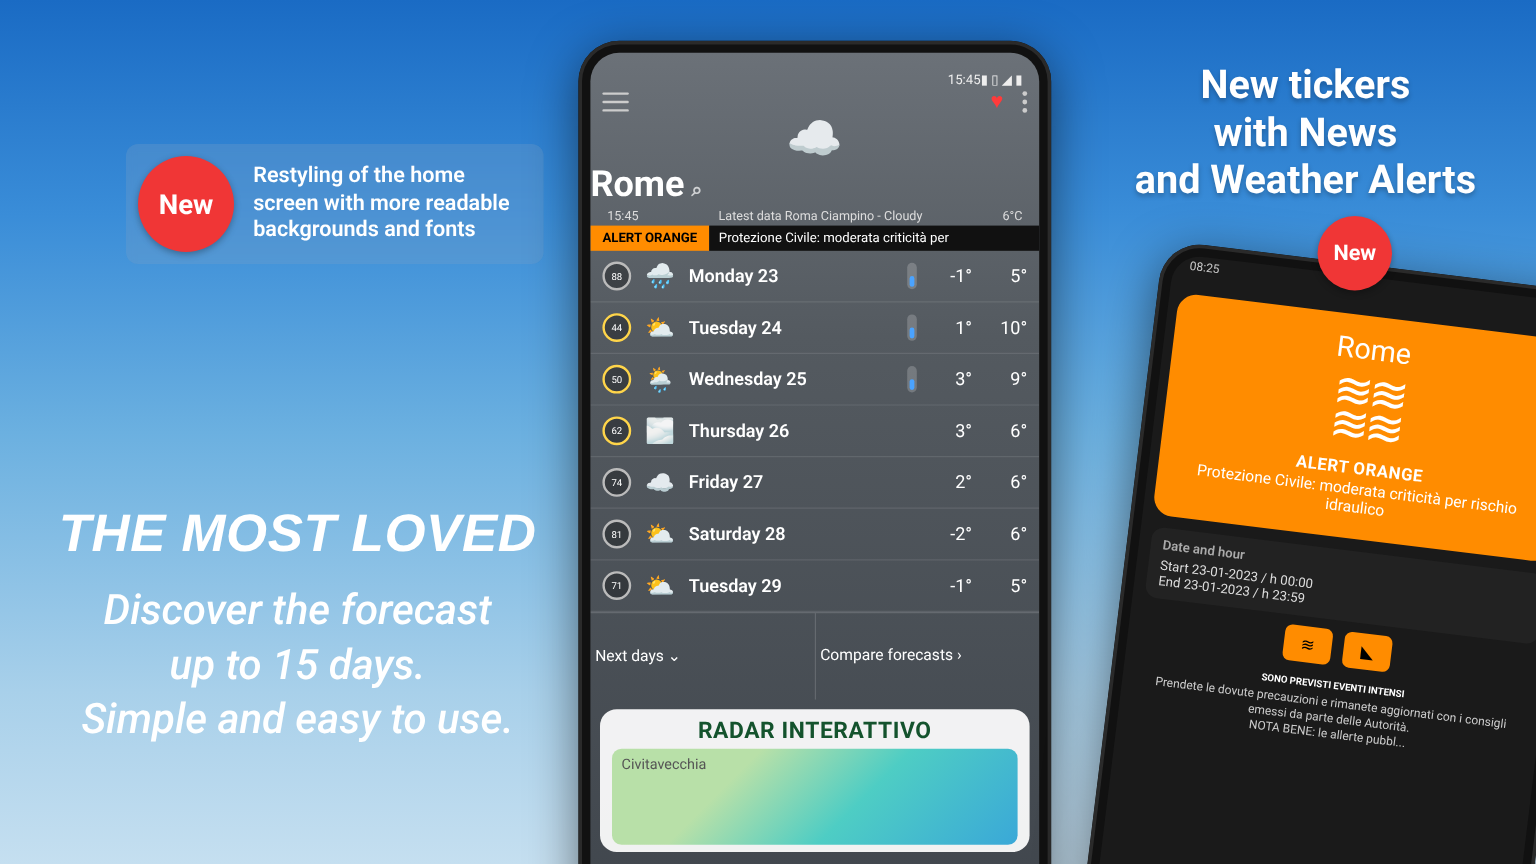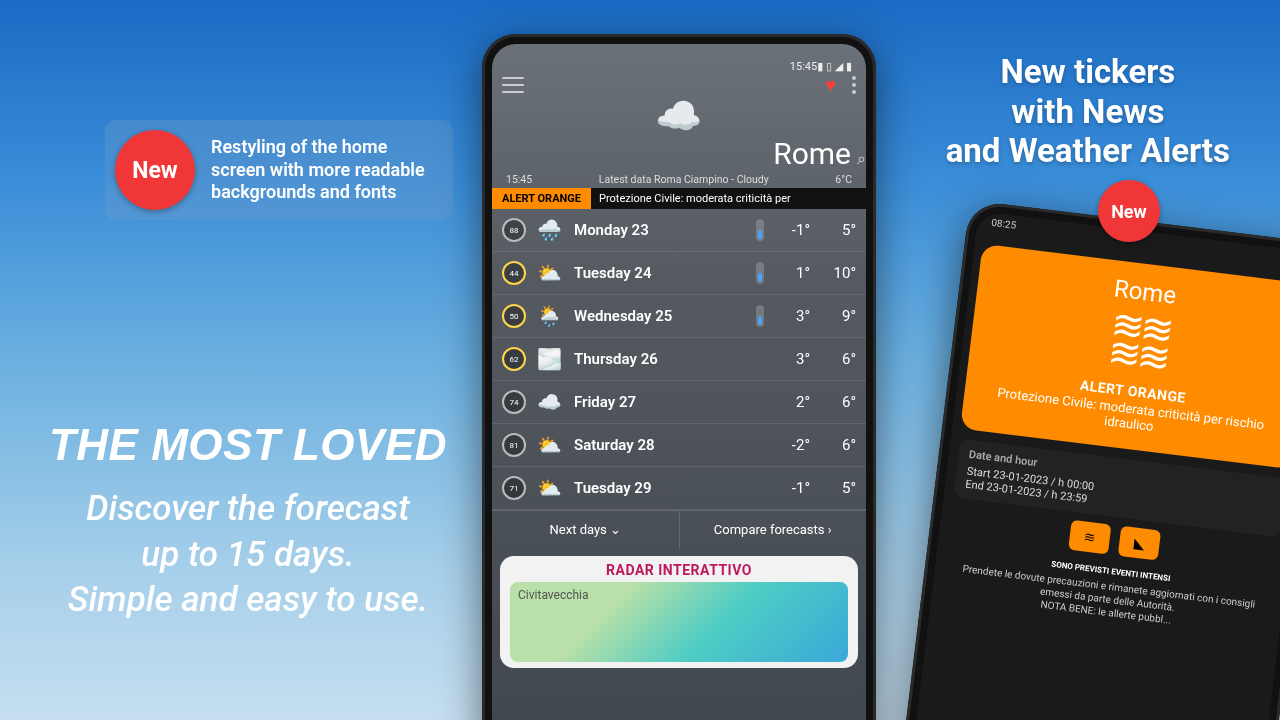--- a/index.html
+++ b/index.html
@@ -54,46 +54,46 @@
 .app-top { display:flex; justify-content:space-between; padding: 4px 10px; align-items:center;}
 .hamburger { width: 22px; height: 16px; display:flex; flex-direction:column; justify-content:space-between;}
 .hamburger span{height:2px;background:#ccc;border-radius:1px;}
 .heart { color:#ff3b3b; font-size: 18px;}
 .dots{display:flex;flex-direction:column;gap:3px;margin-left:10px}
 .dots span{width:4px;height:4px;background:#ccc;border-radius:50%}
 .top-right{display:flex;align-items:center;gap:6px}
 
 .cloud-wrap{text-align:center;margin-top:-6px}
 .cloud-icon { font-size: 38px; filter: grayscale(30%);}
-.city { font-size: 30px; font-weight: 400; text-align:right; margin-top:-2px;padding-left:22px;}
+.city { font-size: 30px; font-weight: 700; text-align:left; margin-top:-2px;}
 .city .search{font-size:16px;opacity:.7;margin-left:6px}
 .subline { display:flex; justify-content:space-between; padding: 2px 14px; font-size: 10.5px; color:#ddd;}
 .alert-bar { display:flex; font-size: 11px; font-weight:700;}
 .alert-tag { background: #ff8c00; color:#000; padding: 4px 10px; }
 .alert-msg { background: #111; color:#fff; padding: 4px 8px; flex:1; white-space:nowrap; overflow:hidden; font-weight:400;}
 
 .day-row {
   display:flex; align-items:center; gap:10px; padding: 9px 10px;
   border-bottom: 1px solid rgba(255,255,255,.10); font-size: 15px;
 }
 .ring{width:24px;height:24px;border:2.5px solid #ffd54a;border-radius:50%;display:flex;align-items:center;justify-content:center;font-size:8px;color:#fff;background:rgba(0,0,0,.3);flex-shrink:0}
 .ring.gray{border-color:#bbb}
 .wicon{font-size:20px;width:28px;text-align:center;flex-shrink:0}
 .dayname{flex:1;font-weight:600}
 .therm{width:8px;height:22px;background:rgba(255,255,255,.2);border-radius:4px;position:relative;flex-shrink:0}
 .therm::after{content:"";position:absolute;bottom:2px;left:2px;right:2px;height:40%;background:#4aa3ff;border-radius:3px}
 .temp{width:36px;text-align:right}
 .day-row:nth-child(n+4) .therm{visibility:hidden}
 
 .bottom-btns{display:flex;border-top:1px solid rgba(255,255,255,.15);font-size:13px}
-.bottom-btns>div{flex:1;text-align:center;padding:11px 4px}
+.bottom-btns>div{flex:1;padding:28px 4px}
 .bottom-btns>div:first-child{border-right:1px solid rgba(255,255,255,.15)}
 
 .radar-card{margin:8px;background:rgba(255,255,255,.93);border-radius:14px;padding:6px 10px;color:#333}
-.radar-card h4{text-align:center;font-size:14px;font-weight:700;letter-spacing:.5px;margin-bottom:4px;color:#be185d}
+.radar-card h4{text-align:center;font-size:19px;font-weight:700;letter-spacing:.5px;margin-bottom:4px;color:#14532d}
 .radar-map{height:80px;background:linear-gradient(135deg,#b8e0a8 30%,#4ecdc4 60%,#3aa8d8 100%);border-radius:8px;position:relative;font-size:12px;color:#555}
 .radar-map span{position:absolute;top:6px;left:8px}
 
 
 .phone2 {
   position: absolute; right: -60px; top: 200px; width: 370px; height: 720px;
   background: #111; border-radius: 34px; padding: 10px;
   box-shadow: 0 10px 40px rgba(0,0,0,.5), inset 0 0 0 3px #2a2a2a;
   transform: rotate(7deg); transform-origin: top left;
 }

